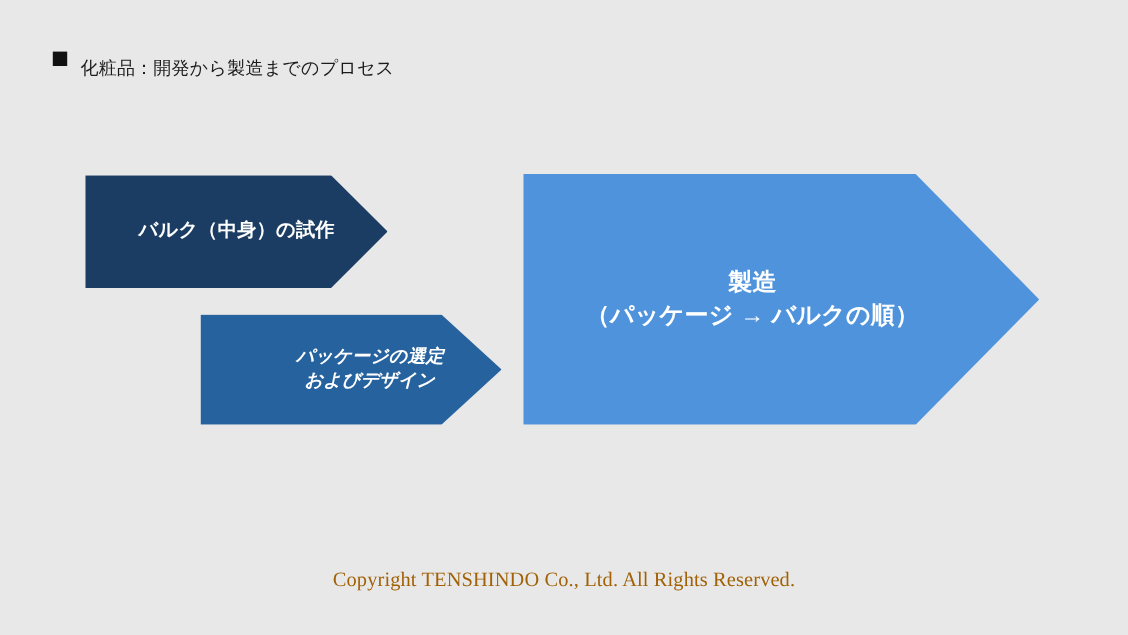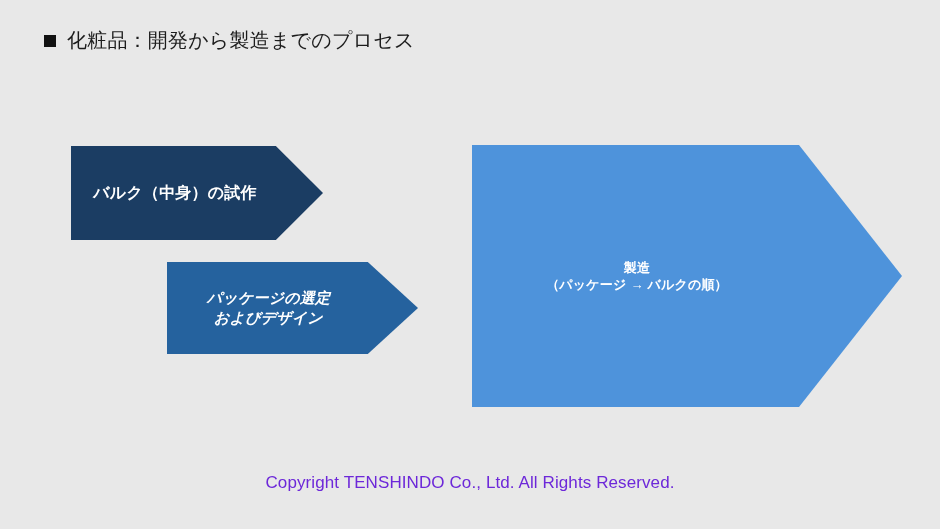--- a/index.html
+++ b/index.html
@@ -34,32 +34,33 @@
   }
   .title-bullet {
     width: 12px;
     height: 12px;
     background: #111111;
     flex: 0 0 auto;
     position: relative;
     top: 1px;
   }
   .title-text {
-    font-size: 20px;
+    font-size: 15px;
     color: #1c1c1c;
     letter-spacing: 0.2px;
     line-height: 1;
+    margin-top: 20px;
   }
 
   
   .arrow {
     position: absolute;
     display: flex;
     align-items: center;
-    justify-content: center;
+    justify-content: flex-end;
     box-sizing: border-box;
     color: #ffffff;
     font-weight: bold;
     text-align: center;
     line-height: 1.32;
     letter-spacing: 0.2px;
   }
 
   
   #arrow-bulk {
@@ -84,43 +85,43 @@
     font-size: 15px;
     padding-right: 48px;
     font-style: italic;
   }
 
   
   #arrow-manufacture {
     left: 436px;
     top: 145px;
     width: 430px;
-    height: 262px;
+    height: 209px;
     background: #4e93db;
     clip-path: polygon(0 0, 76.05% 0, 100% 50%, 76.05% 100%, 0 100%);
-    font-size: 13px;
+    font-size: 20px;
     padding-right: 100px;
-    margin-left: 36px;
   }
 
   .arrow-label {
     display: block;
     white-space: pre-line;
   }
 
   
   .footer {
     position: absolute;
     left: 0;
     right: 0;
     top: 473px;
     text-align: center;
     font-size: 17px;
-    color: #6d28d9;
+    color: #a16207;
     letter-spacing: 0.1px;
+    font-family: Liberation Serif, serif;
   }
 </style>
 </head>
 <body>
 
 <div class="slide">
 
   <div class="title-row">
     <span class="title-bullet"></span>
     <span class="title-text">化粧品：開発から製造までのプロセス</span>

